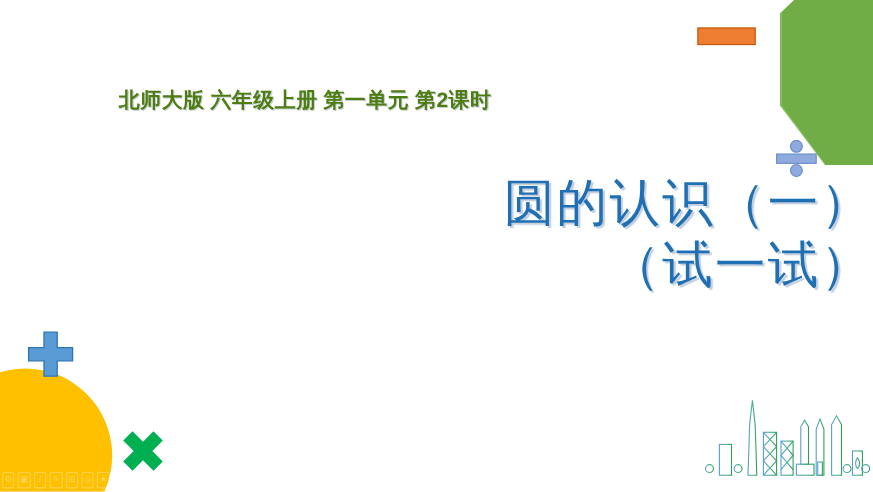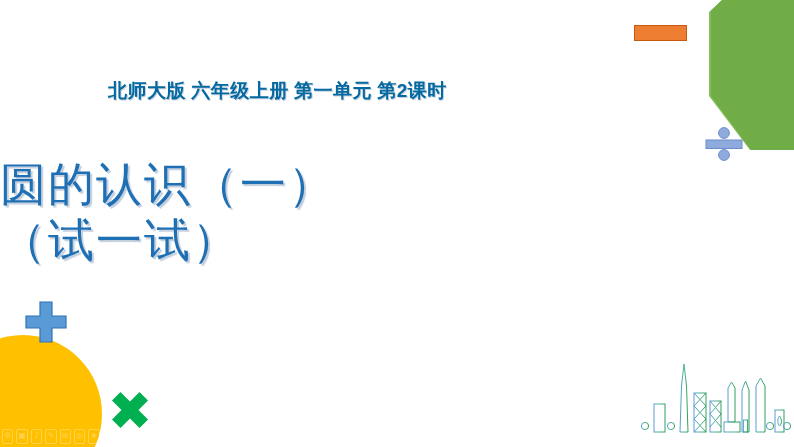--- a/index.html
+++ b/index.html
@@ -110,36 +110,36 @@
   }
 
   
   #subject-line {
     position: absolute;
     left: 108px;
     top: 78px;
     font-size: 19px;
     font-weight: bold;
     letter-spacing: 0.5px;
-    color: #0369a1;
+    color: #4d7c0f;
     white-space: nowrap;
     text-shadow: 1px 1px 0 rgba(190,200,215,0.85);
     font-family: "Liberation Serif", "DejaVu Serif", serif;
   }
   #subject-line .lat {
     font-family: "Liberation Sans", sans-serif;
     font-weight: bold;
   }
 
   #main-title {
     position: absolute;
     left: 0px;
     top: 155px;
     width: 794px;
-    text-align: left;
+    text-align: right;
     font-size: 46px;
     line-height: 1.30;
     color: #1F6FB5;
     letter-spacing: 2px;
     font-family: "Liberation Serif", "DejaVu Serif", serif;
     text-shadow: 2px 2px 1px rgba(175,190,210,0.75);
   }
   #main-title .title-line-1 { display: block; }
   #main-title .title-line-2 { display: block; font-family: Liberation Mono, monospace; }
 </style>

